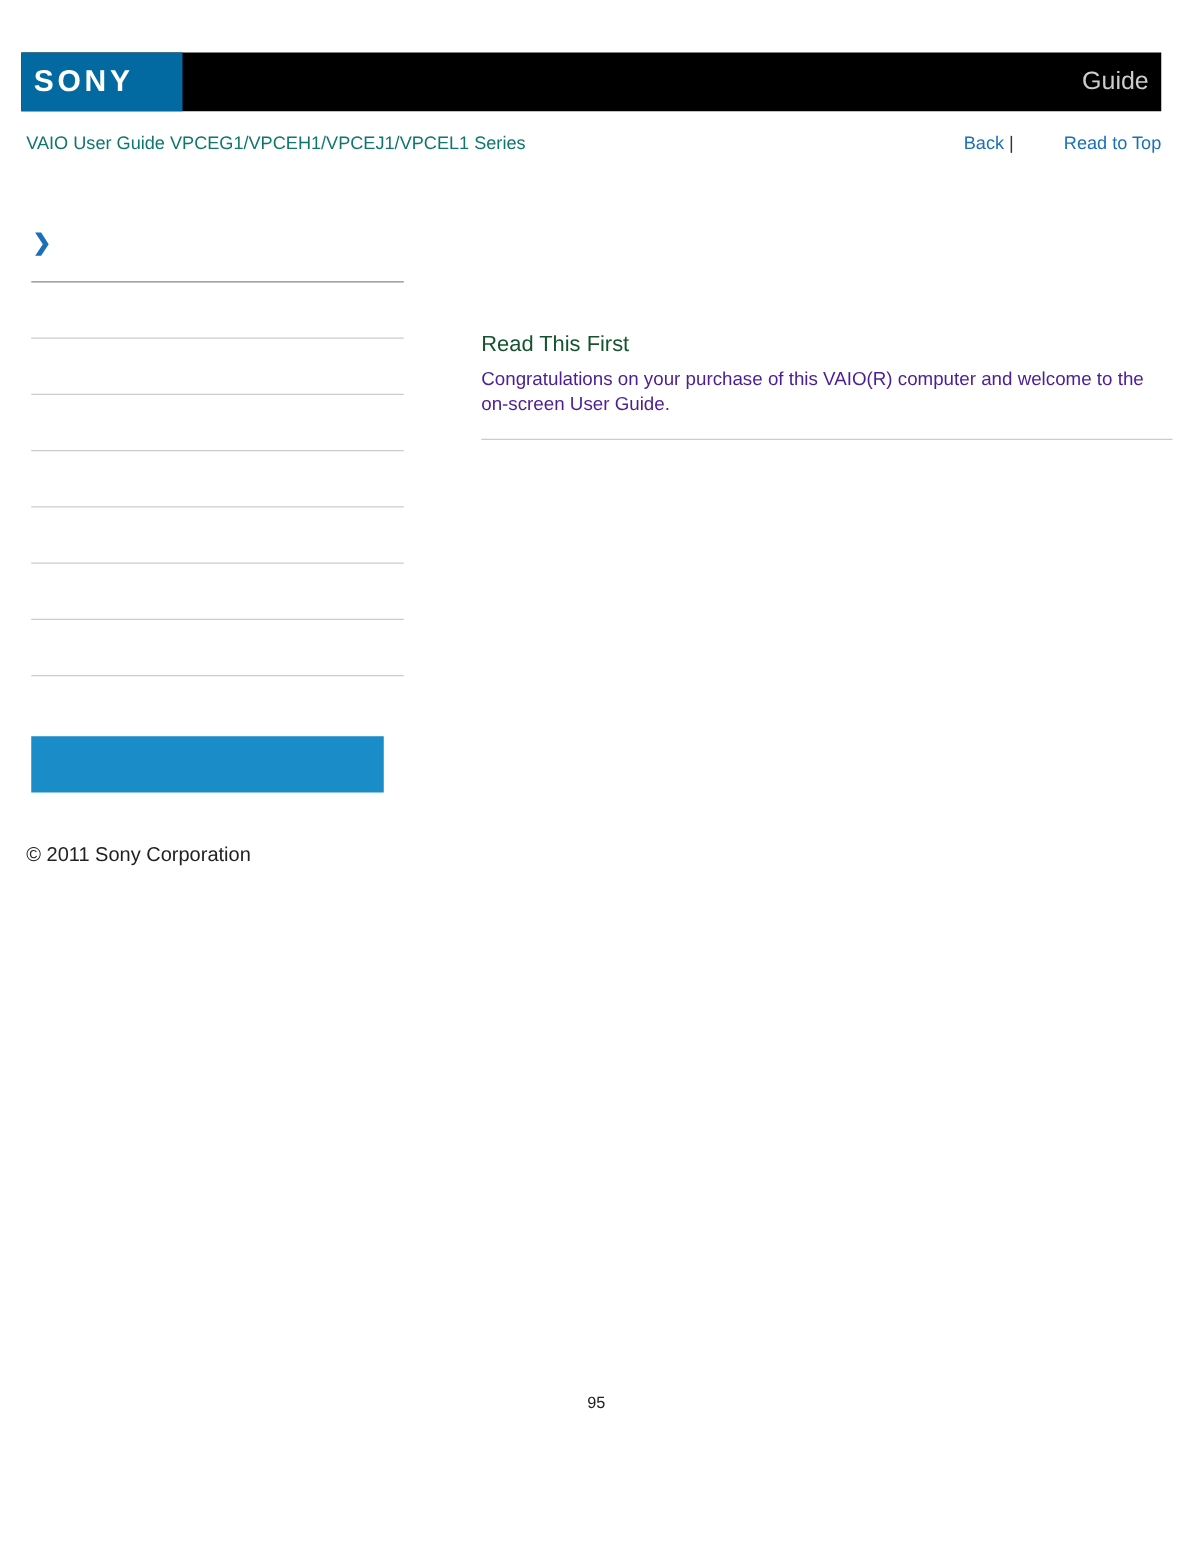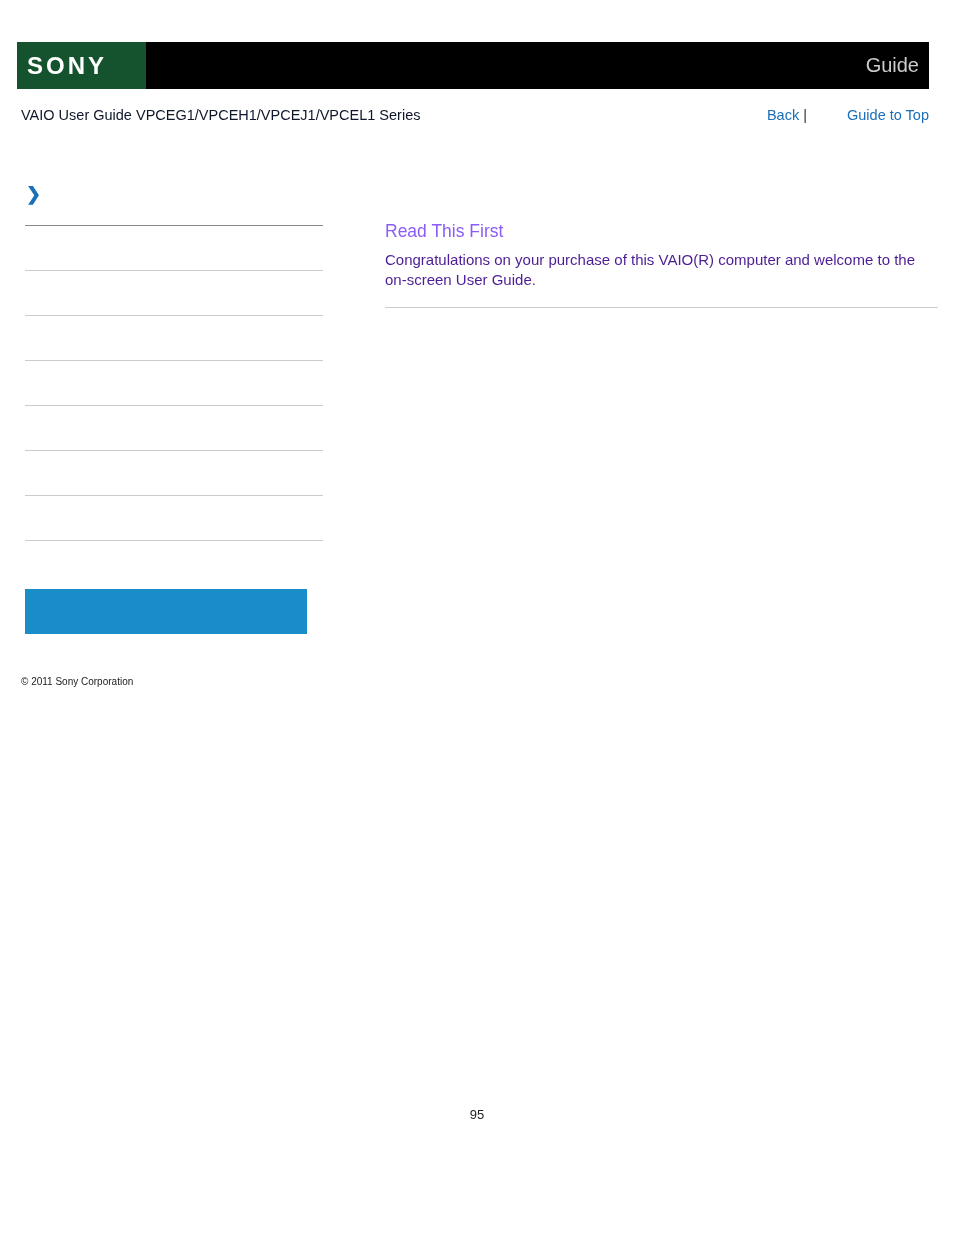--- a/index.html
+++ b/index.html
@@ -19,21 +19,21 @@
     .header-bar {
       background: #000;
       height: 47px;
       width: 912px;
       margin-left: 17px;
       display: flex;
       align-items: center;
       justify-content: space-between;
     }
     .header-bar-inner {
-      background: #14532d;
+      background: #0369a1;
       height: 47px;
       width: 129px;
       display: flex;
       align-items: center;
       padding-left: 10px;
     }
     .sony-logo {
       color: #fff;
       font-weight: bold;
       font-size: 24px;
@@ -48,21 +48,21 @@
     .subheader {
       display: flex;
       justify-content: space-between;
       align-items: center;
       margin-left: 21px;
       margin-right: 25px;
       margin-top: 18px;
       font-size: 14.5px;
     }
     .guide-title {
-      color: #0f172a;
+      color: #0f766e;
     }
     .right-links {
       font-size: 14.5px;
     }
     .link {
       color: #1a6fb8;
       margin-left: 36px;
     }
     .link-sep {
       color: #333;
@@ -105,39 +105,40 @@
       height: 45px;
       margin-top: 48px;
       width: 282px;
     }
     .main-col {
       margin-left: 62px;
       width: 540px;
       margin-top: 38px;
     }
     .main-heading {
-      color: #8b5cf6;
+      color: #14532d;
       font-size: 17.5px;
       margin-bottom: 8px;
+      margin-top: 44px;
     }
     .main-text {
       color: #4c1d95;
       font-size: 15px;
       line-height: 1.35;
       margin-bottom: 16px;
     }
     .main-sep {
       border: none;
       border-top: 1px solid #ccc;
       width: 553px;
     }
     .footer {
       margin-left: 21px;
       margin-top: 42px;
-      font-size: 10px;
+      font-size: 16px;
       color: #222;
     }
     .page-number {
       text-align: center;
       margin-top: 420px;
       font-size: 13px;
       color: #222;
     }
   </style>
 </head>
@@ -148,21 +149,21 @@
 <div class="header-bar">
   <div class="header-bar-inner">
     <span class="sony-logo">SONY</span>
   </div>
   <span class="search-text">Guide</span>
 </div>
 
 <div class="subheader">
   <span class="guide-title">VAIO User Guide VPCEG1/VPCEH1/VPCEJ1/VPCEL1 Series</span>
   <span class="right-links">
-    <span class="link">Back</span><span class="link-sep"> | </span><span class="link">Guide to Top</span>
+    <span class="link">Back</span><span class="link-sep"> | </span><span class="link">Read to Top</span>
   </span>
 </div>
 
 <div class="content-area">
   <div class="left-col">
     <div class="chevron-icon">❯</div>
     <hr class="sidebar-sep">
     <div class="sidebar-item"></div>
     <div class="sidebar-item"></div>
     <div class="sidebar-item"></div>

